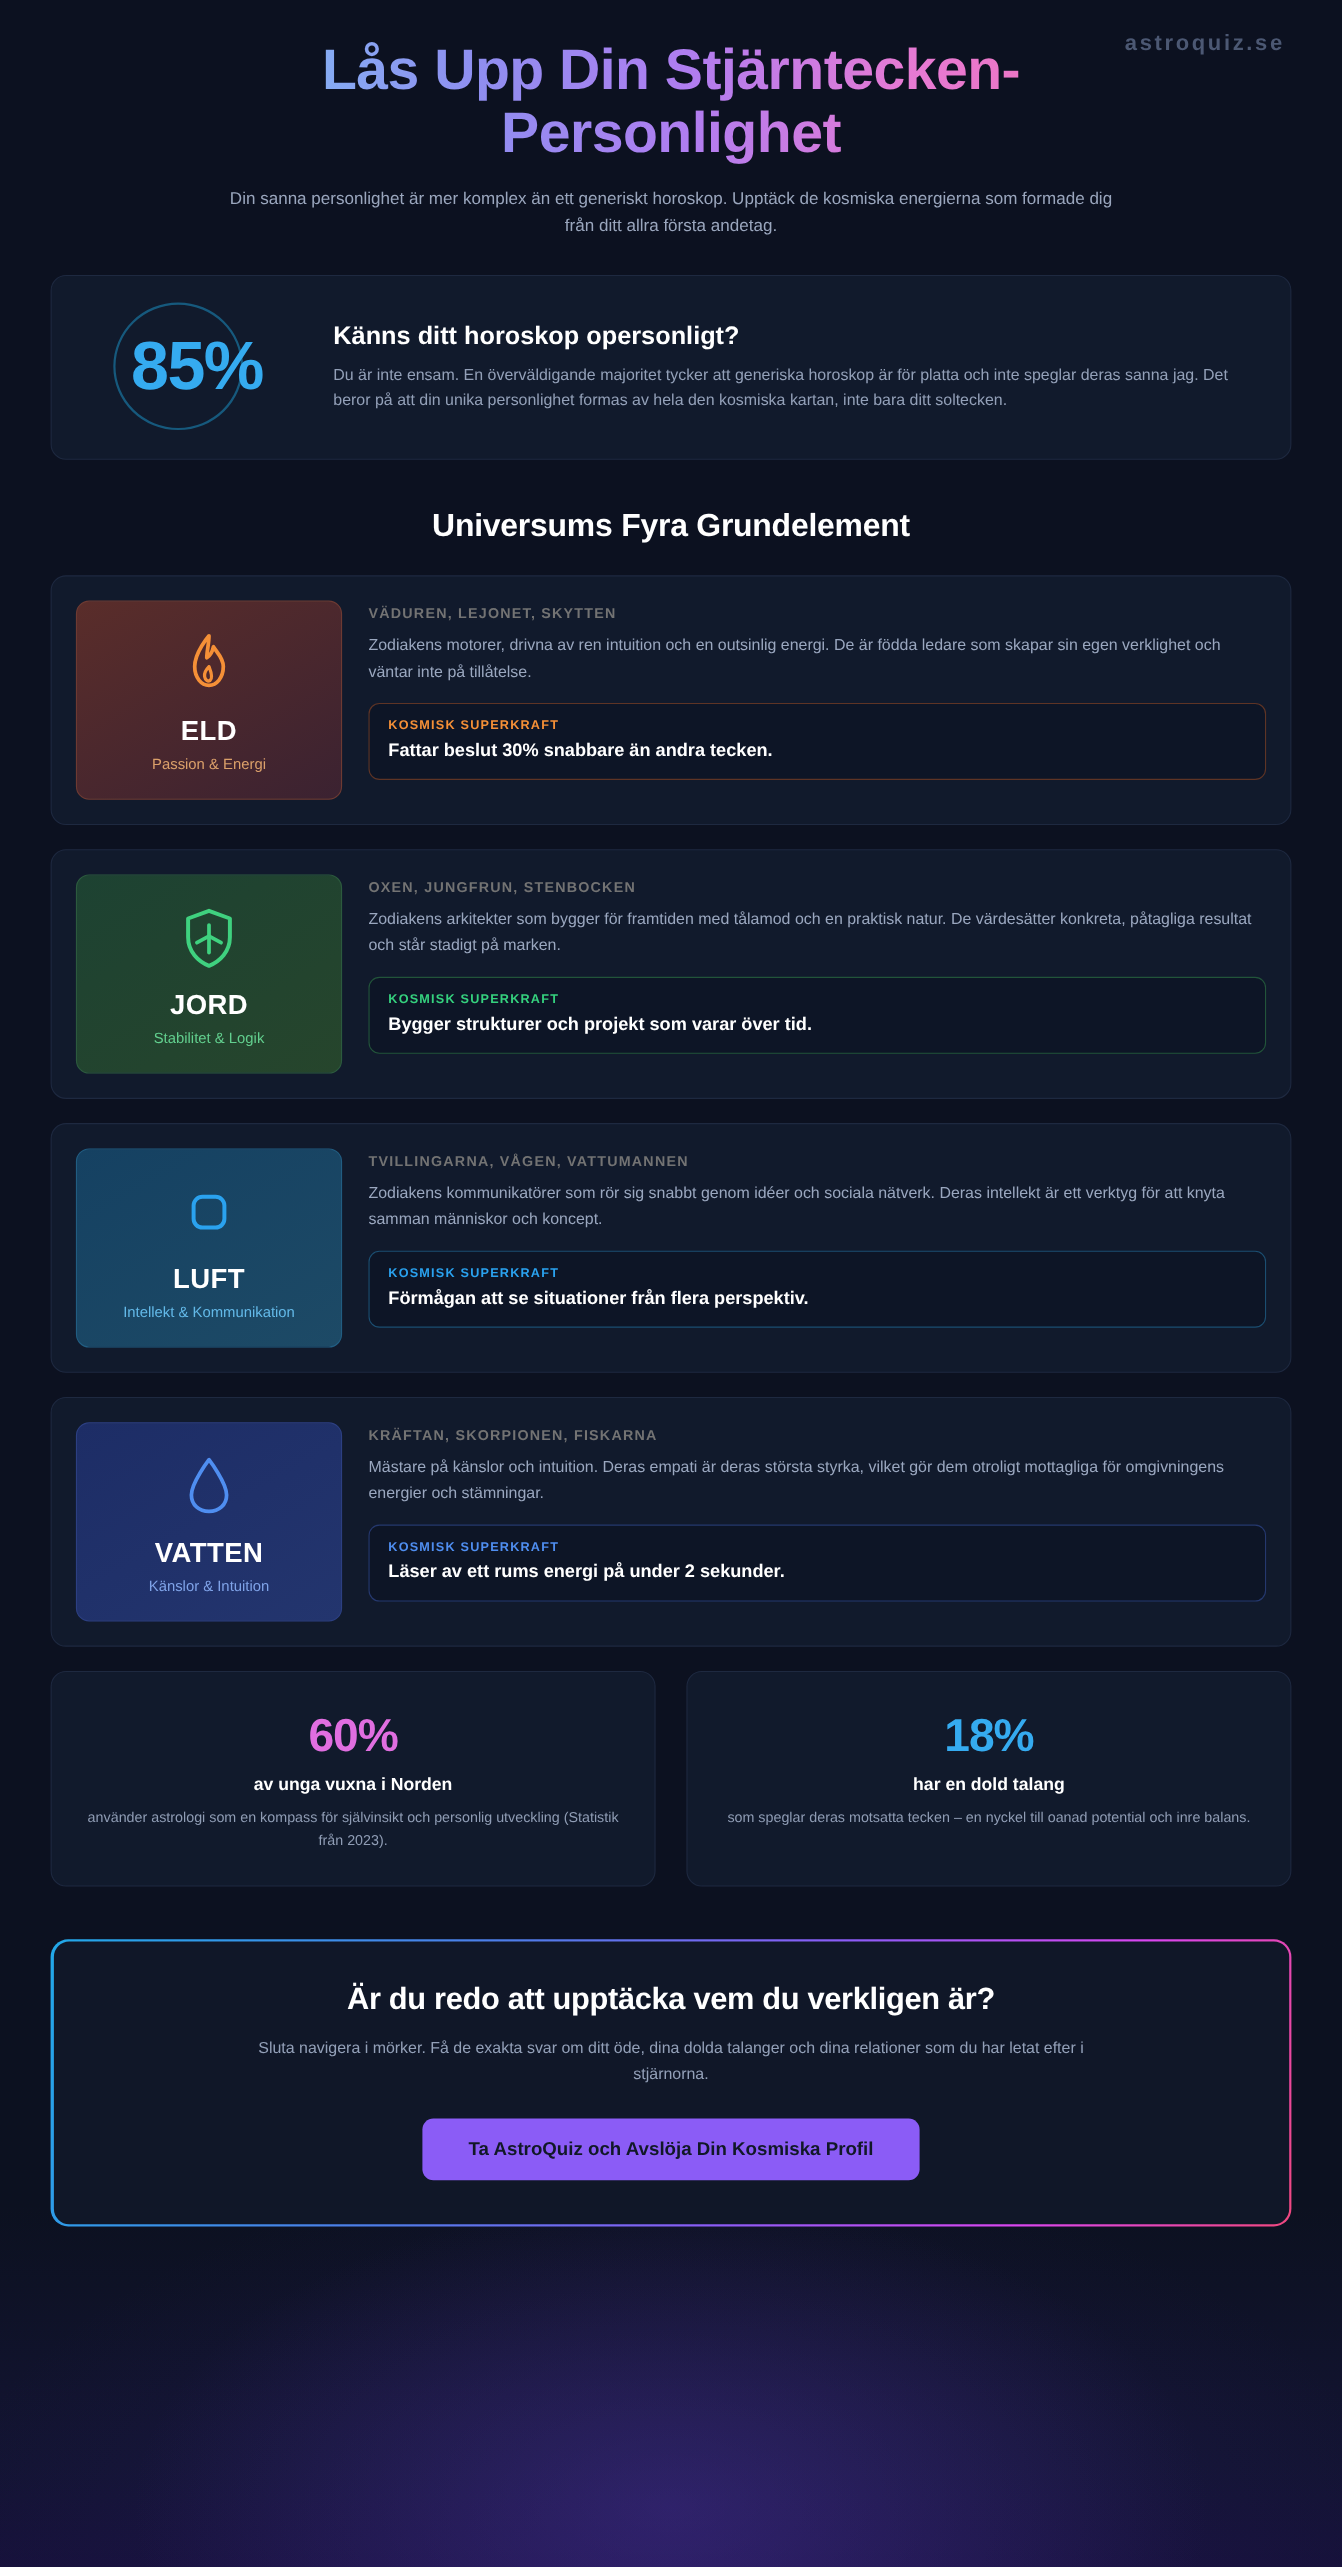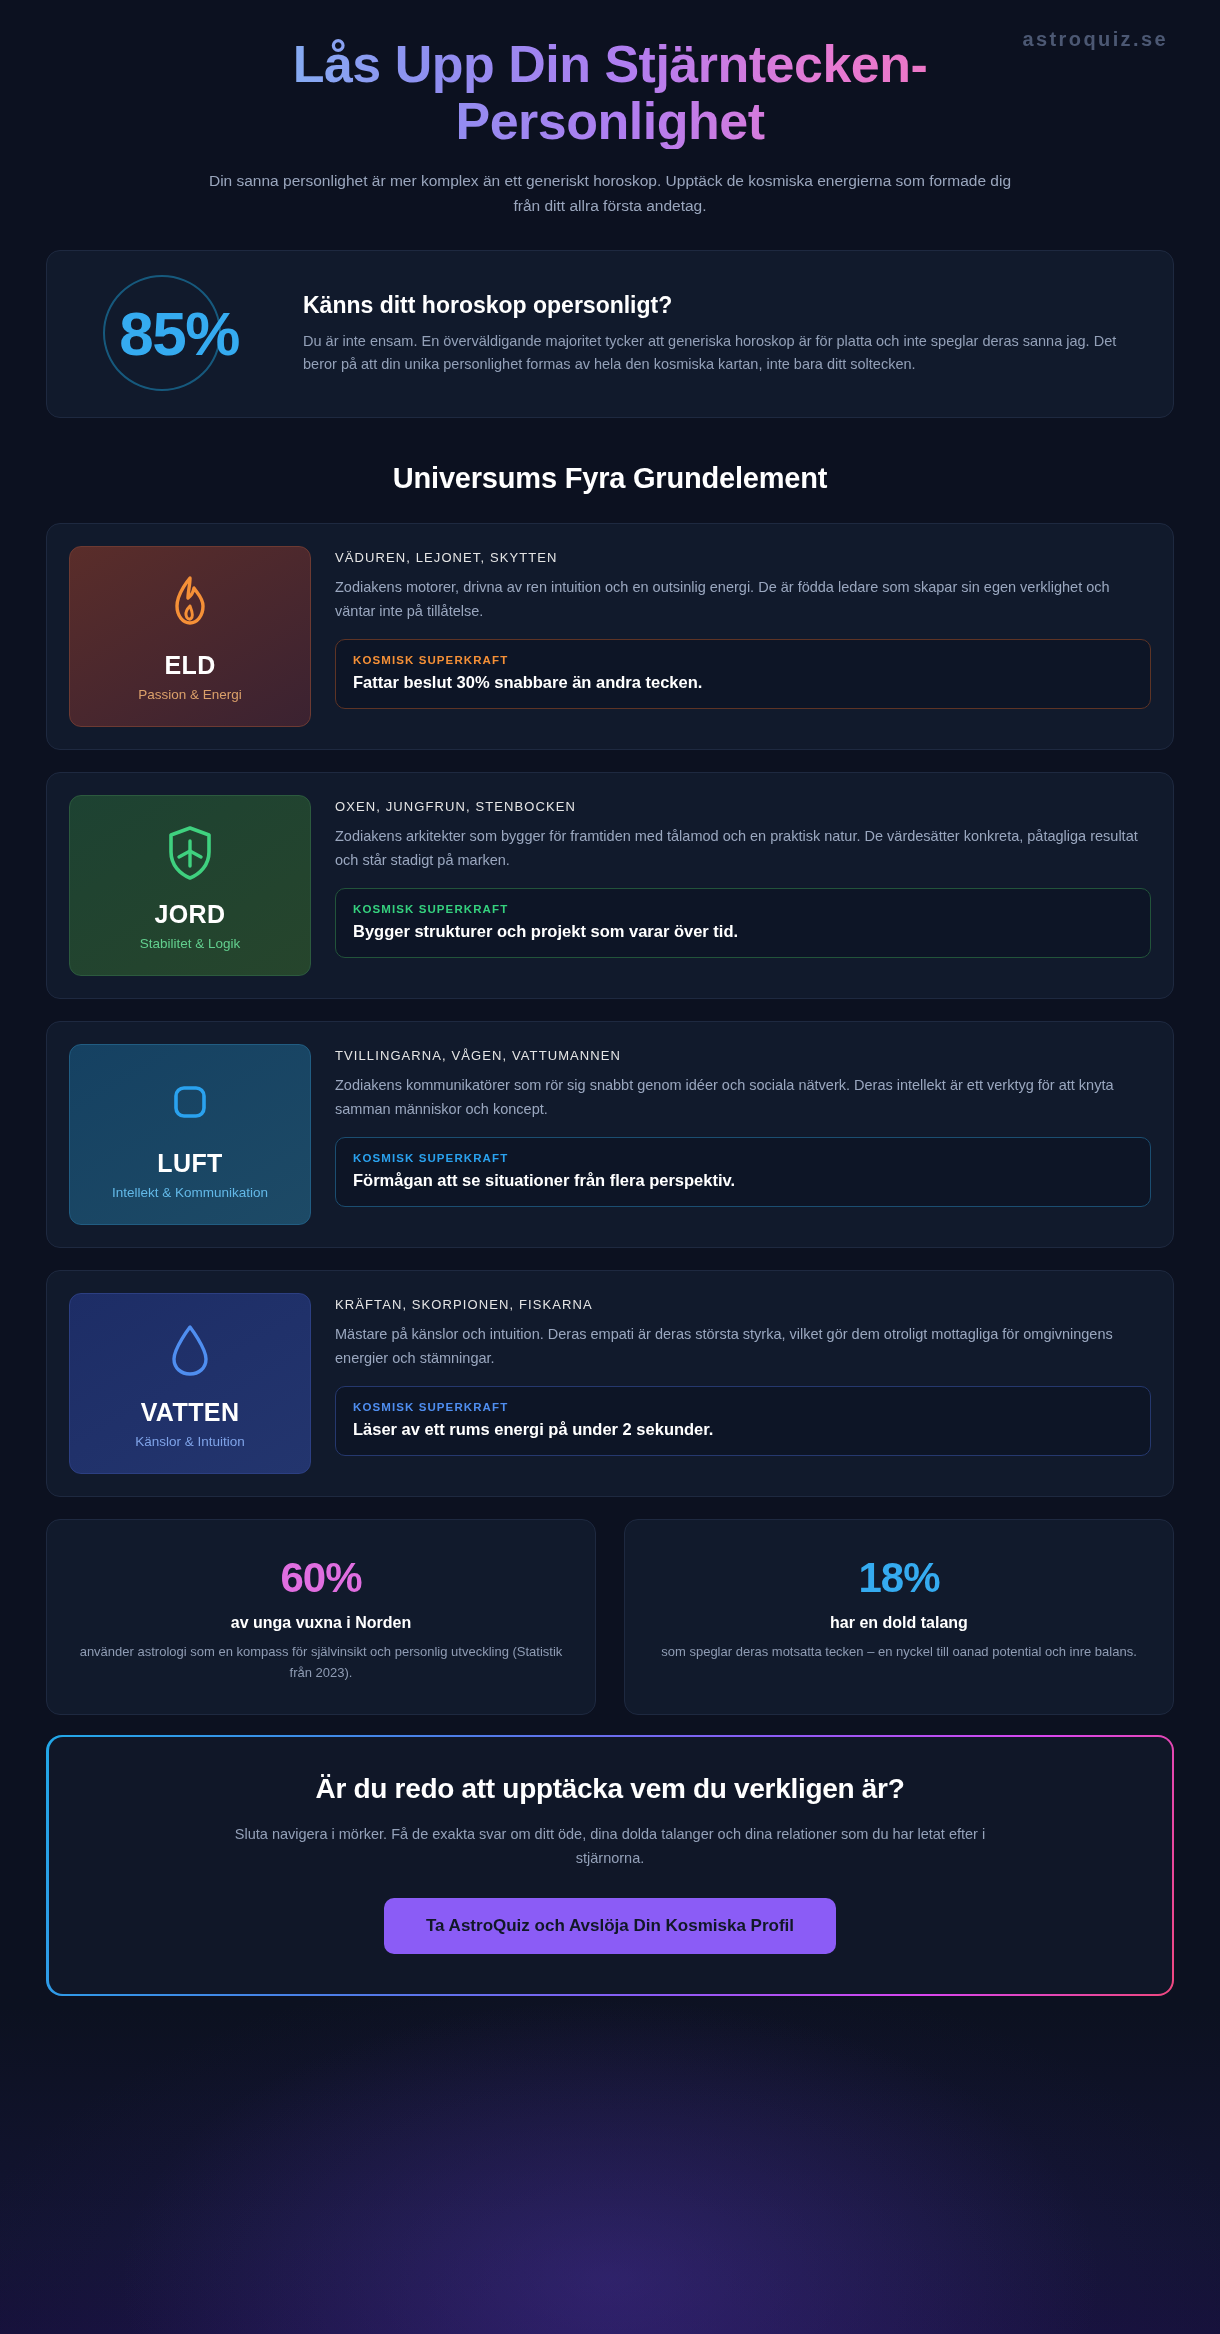--- a/index.html
+++ b/index.html
@@ -94,22 +94,22 @@
     display:flex; flex-direction:column;
     align-items:center; justify-content:center;
     padding:26px 10px 24px;
   }
   .badge .glyph { height:62px; display:flex; align-items:center; justify-content:center; margin-bottom:16px; }
   .badge .ename { font-size:25px; font-weight:700; color:#fff; letter-spacing:.4px; }
   .badge .esub  { font-size:13.5px; margin-top:7px; }
 
   .el-body { flex:1; display:flex; flex-direction:column; padding-top:4px; }
   .signs {
-    font-size:13px; font-weight:400; letter-spacing:1.1px;
-    color:#e5e5e5; text-transform:uppercase; margin-bottom:11px;
+    font-size:13px; font-weight:700; letter-spacing:1.1px;
+    color:#737373; text-transform:uppercase; margin-bottom:11px;
   }
   .el-desc { font-size:14.5px; line-height:1.62; color:#9aa7bf; }
   .power {
     margin-top:16px;
     background:#0d1526; border-radius:10px;
     padding:14px 17px 16px;
   }
   .power-label {
     font-size:11.5px; font-weight:700; letter-spacing:1.1px;
     text-transform:uppercase; margin-bottom:7px;
@@ -141,21 +141,21 @@
   .stats-row { display:flex; gap:28px; margin-top:22px; }
   .stat-card { flex:1; padding:34px 26px 30px; text-align:center; }
   .stat-num { font-size:42px; font-weight:700; letter-spacing:-1px; }
   .stat-num.pink { color:#e06ee0; }
   .stat-num.blue { color:#35abf0; }
   .stat-head { font-size:16px; font-weight:700; color:#ffffff; margin-top:12px; }
   .stat-sub  { font-size:13px; line-height:1.6; color:#8f9cb4; margin-top:10px; }
 
   
   .cta-outer {
-    margin-top:20px; margin-bottom:60px;
+    margin-top:48px; margin-bottom:60px;
     border-radius:16px; padding:2.5px;
     background:linear-gradient(115deg,#22a8e8 0%,#4f7ce8 34%,#8b5cf6 58%,#d946ef 80%,#f0487f 100%);
   }
   .cta {
     background:#101728; border-radius:14px;
     padding:36px 40px 40px; text-align:center;
   }
   .cta h2 { font-size:28px; font-weight:700; color:#ffffff; letter-spacing:-0.3px; }
   .cta p  { margin:18px auto 0; max-width:790px; font-size:14.5px; line-height:1.6; color:#93a0b8; }
   .cta-btn {

